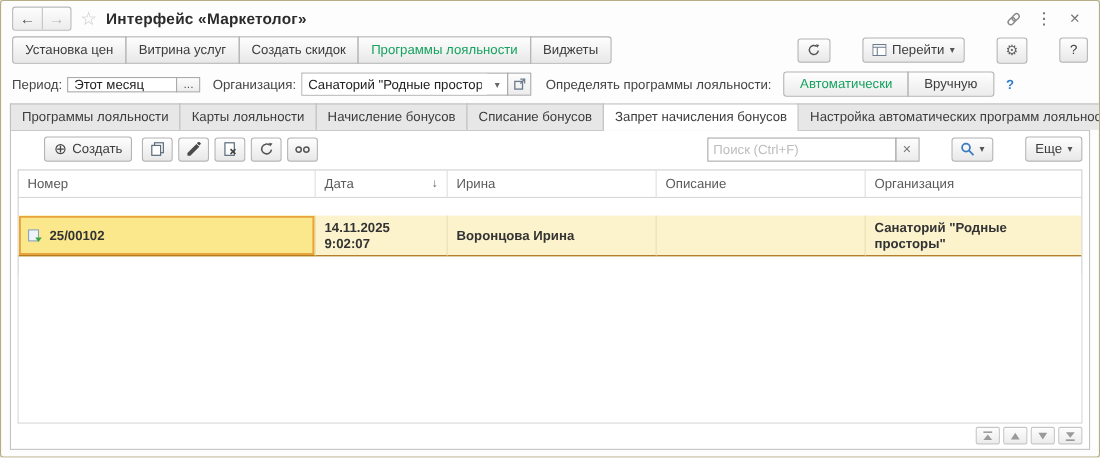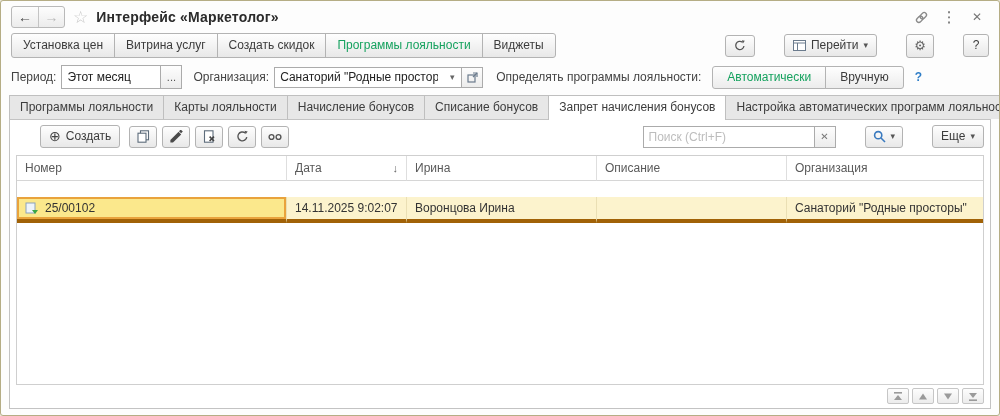--- a/index.html
+++ b/index.html
@@ -31,21 +31,21 @@
   .tabrow-right { margin-left:auto; display:flex; gap:5px; align-items:center; }
   .btn { border:1px solid #b3b3b3; border-radius:3px; background:linear-gradient(#fefefe,#e8e8e8);
          padding:3px 8px 4px; font-size:12px; color:#3c3c3c; display:flex; align-items:center; gap:5px; cursor:pointer; white-space:nowrap;margin-left:24px; }
   .btn svg { display:block; }
   .caret { font-size:9px; color:#555; }
 
   
   .filterrow { display:flex; align-items:center; padding:4px 10px 6px; gap:5px; flex:none; }
   .flabel { color:#444; white-space:nowrap; }
   .ctl-group { display:flex; align-items:stretch; }
-  .txt { border:1px solid #ababab; background:#fff; height:24px; padding:0 5px; font-size:12px; font-family:inherit; color:#222; }
+  .txt { border:1px solid #ababab; background:#fff; height:14px; padding:0 5px; font-size:12px; font-family:inherit; color:#222; }
   .txt::placeholder { color:#bdbdbd; }
   .mini-btn { border:1px solid #ababab; margin-left:-1px; background:linear-gradient(#fdfdfd,#ececec);
               width:22px; display:flex; align-items:center; justify-content:center; color:#555; cursor:pointer; font-size:11px; }
   .combo { display:flex; align-items:center; border:1px solid #ababab; background:#fff; height:21px; }
   .combo input { border:none; outline:none; height:19px; padding:0 5px; font-size:12px; font-family:inherit; color:#222; width:168px; }
   .combo .dd { width:18px; height:19px; display:flex; align-items:center; justify-content:center; color:#666; font-size:9px; cursor:pointer; }
   .seg { display:flex; margin-left:6px; }
   .seg-btn { border:1px solid #b3b3b3; background:linear-gradient(#fefefe,#ececec); padding:3px 14px 4px; margin-left:-1px; cursor:pointer; color:#3c3c3c; }
   .seg-btn:first-child { border-radius:3px 0 0 3px; margin-left:0; }
   .seg-btn:last-child { border-radius:0 3px 3px 0; }
@@ -71,21 +71,21 @@
   .clear-btn { border:1px solid #ababab; margin-left:-1px; width:22px; background:linear-gradient(#fdfdfd,#ececec);
                display:flex; align-items:center; justify-content:center; color:#777; font-size:10px; cursor:pointer; }
 
   
   .tablewrap { flex:1; margin:3px 6px 0; border:1px solid #cfcfcf; display:flex; flex-direction:column; min-height:0; background:#fff;gap:16px; }
   .thead, .trow { display:grid; grid-template-columns:270px 120px 190px 190px 1fr; flex:none; }
   .hcell { padding:5px 8px; color:#5a5a5a; border-right:1px solid #dedede; border-bottom:1px solid #d6d6d6; display:flex; align-items:center; }
   .hcell:last-child { border-right:none; }
   .sort-ind { margin-left:auto; color:#666; font-size:11px; }
   .trow { background:#fcf3cd; cursor:pointer; }
-  .tcell { padding:4px 8px; color:#333; border-right:1px solid #eadfb4; border-bottom:4px solid #a16207; display:flex; align-items:center; gap:6px; min-height:22px; }
+  .tcell { padding:4px 8px; color:#333; border-right:1px solid #eadfb4; border-bottom:1px solid #a16207; display:flex; align-items:center; gap:6px; min-height:22px;font-weight:bold; }
   .tcell:last-child { border-right:none; }
   .tcell.sel { background:#fbe88c; box-shadow:inset 0 0 0 2px #e9a33c; }
   .tbody-empty { flex:1; background:#fff; }
 
   
   .pfooter { flex:none; display:flex; justify-content:flex-end; gap:3px; padding:3px 6px 4px; }
   .navbtn { border:1px solid #c6c6c6; border-radius:2px; background:linear-gradient(#fdfdfd,#ececec);
             width:22px; height:16px; display:flex; align-items:center; justify-content:center; cursor:pointer; }
 </style>
 </head>

